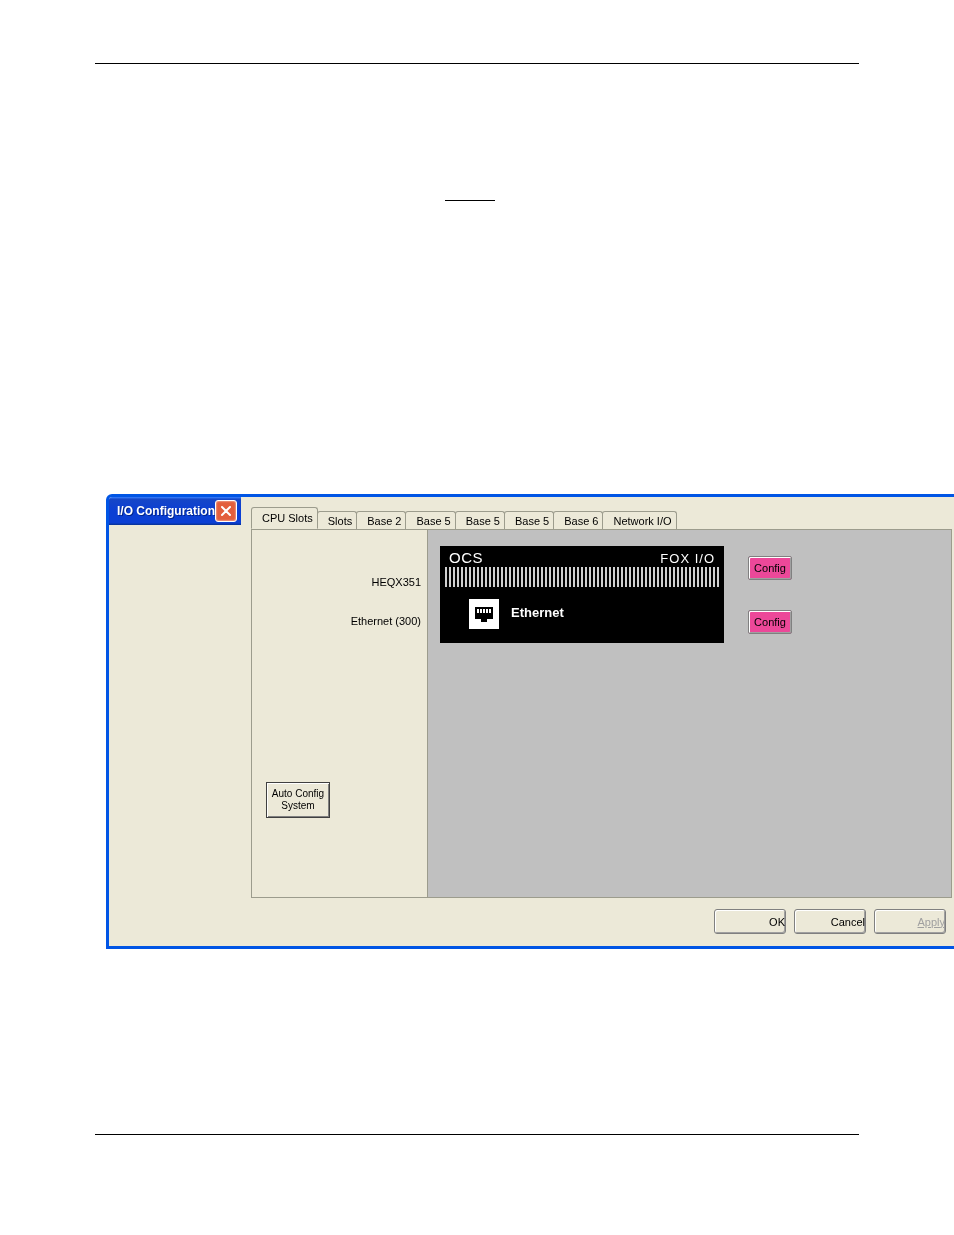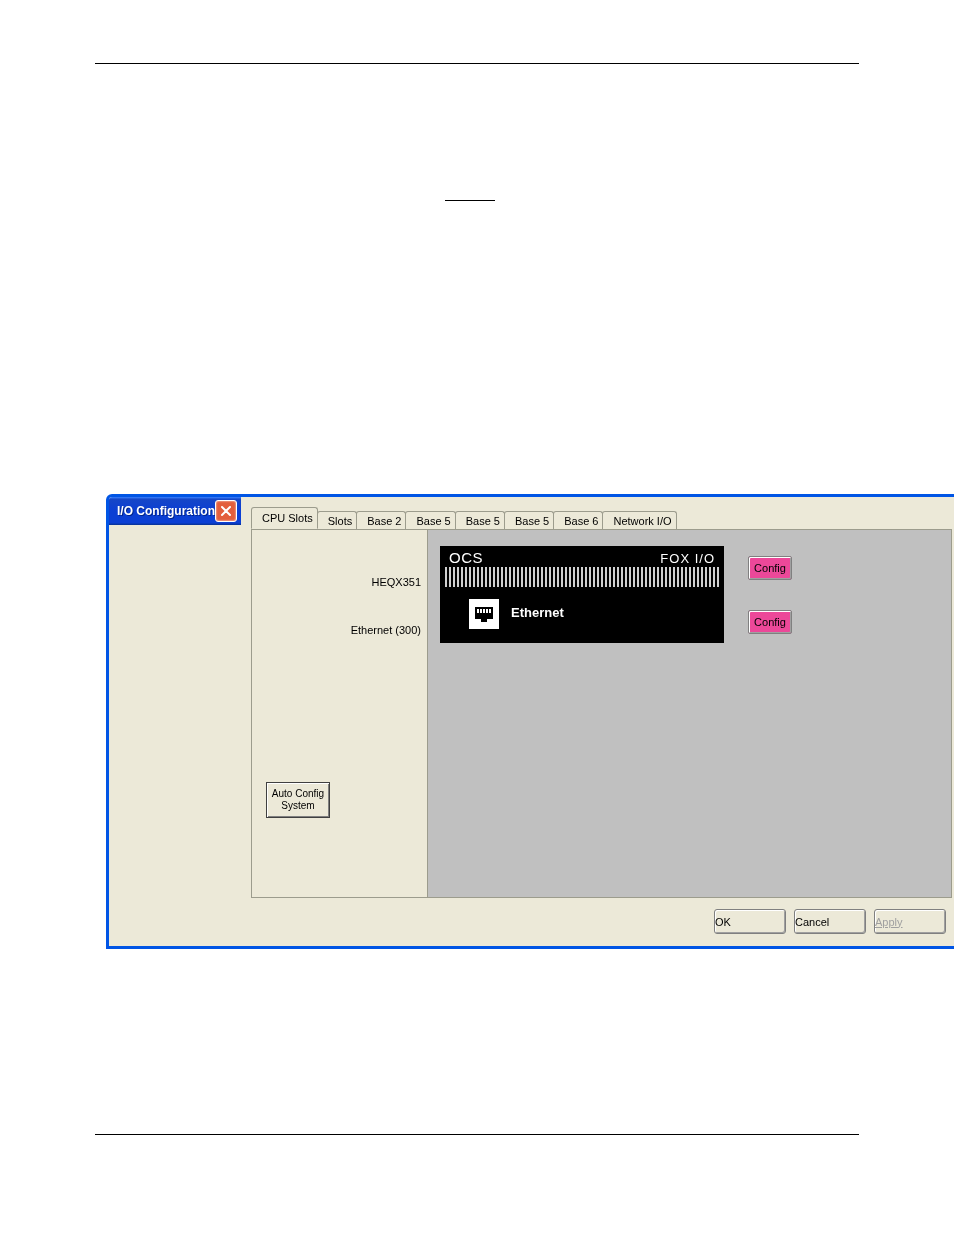--- a/index.html
+++ b/index.html
@@ -133,21 +133,21 @@
   }
 
   .row-label {
     position: absolute;
     right: 6px;
     font-size: 11px;
     color: #000;
     white-space: nowrap;
   }
   .row-label.r1 { top: 46px; }
-  .row-label.r2 { top: 94px; }
+  .row-label.r2 { top: 85px; }
 
   .auto-config {
     position: absolute;
     left: 14px; top: 252px;
     width: 62px; height: 34px;
     border: 1px solid #404040;
     background: #ece9d8;
     font-size: 10px;
     text-align: center;
     display: flex;
@@ -226,21 +226,21 @@
     right: 16px; bottom: 12px;
     display: flex;
     gap: 8px;
   }
   .dlg-btn {
     width: 70px; height: 23px;
     border: 1px solid #808080;
     border-radius: 3px;
     background: #ece9d8;
     font-size: 11px;
-    display: flex; align-items: center; justify-content: flex-start;
+    display: flex; align-items: center; justify-content: flex-end;
     box-shadow: 1px 1px 0 #ffffff inset, -1px -1px 0 #a0a0a0 inset;
     cursor: pointer;
   }
   .dlg-btn.disabled {
     color: #a0a0a0;
     text-decoration: underline;
     cursor: default;
   }
 </style>
 </head>

